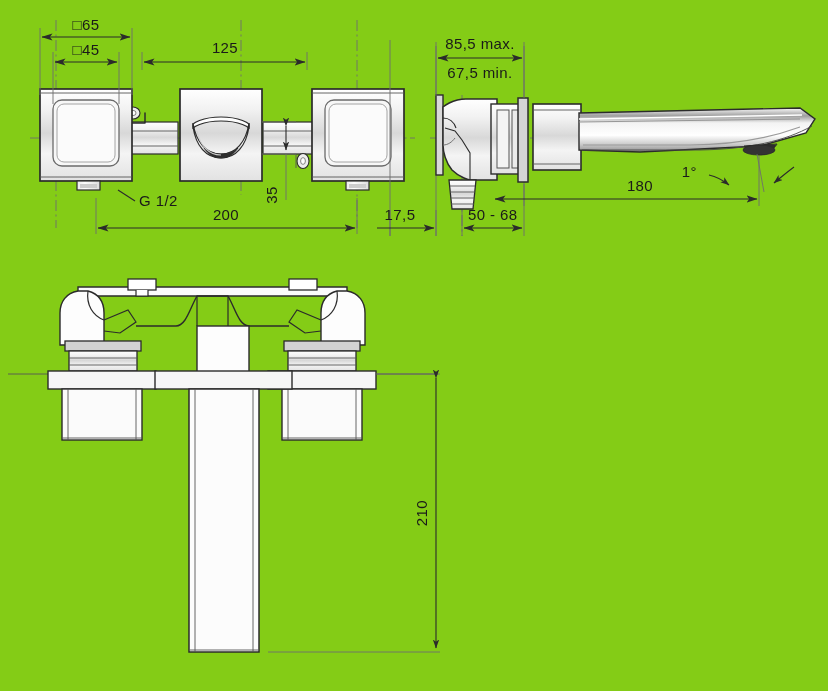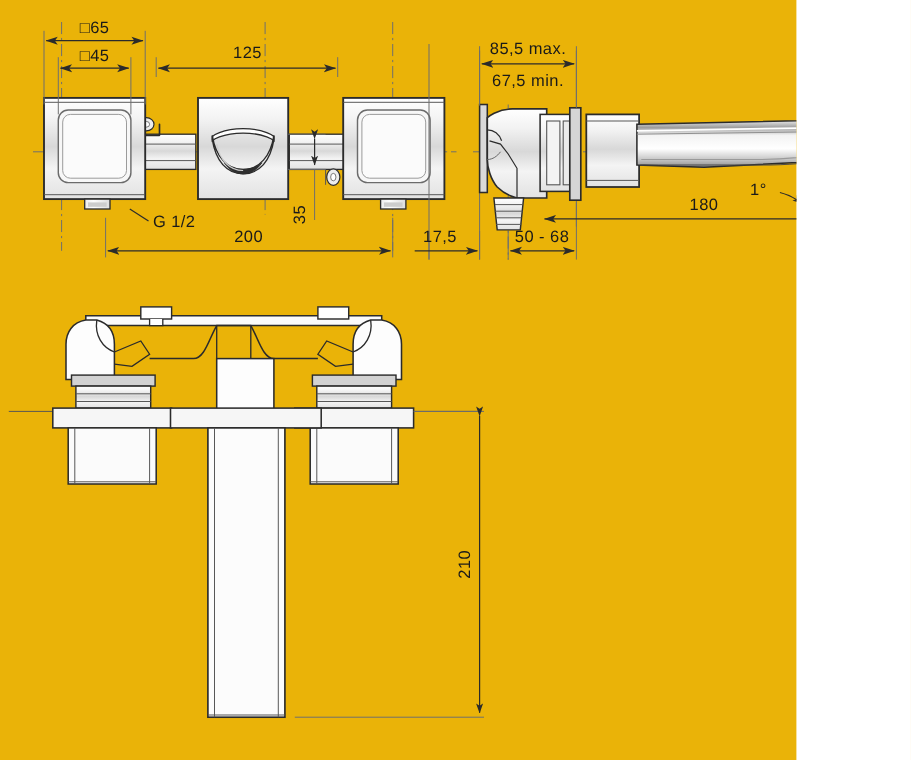--- a/index.html
+++ b/index.html
@@ -5,23 +5,23 @@
   html, body {
     margin: 0;
     padding: 0;
     background: #ffffff;
   }
   body {
     font-family: "Liberation Sans", sans-serif;
   }
   #sheet {
     position: relative;
-    width: 724px;
+    width: 828px;
     height: 691px;
-    background: #eab308;
+    background: #84cc16;
     overflow: hidden;
   }
   #sheet svg {
     position: absolute;
     left: 0;
     top: 0;
     display: block;
   }
   .dimtext {
     font-family: "Liberation Sans", sans-serif;

